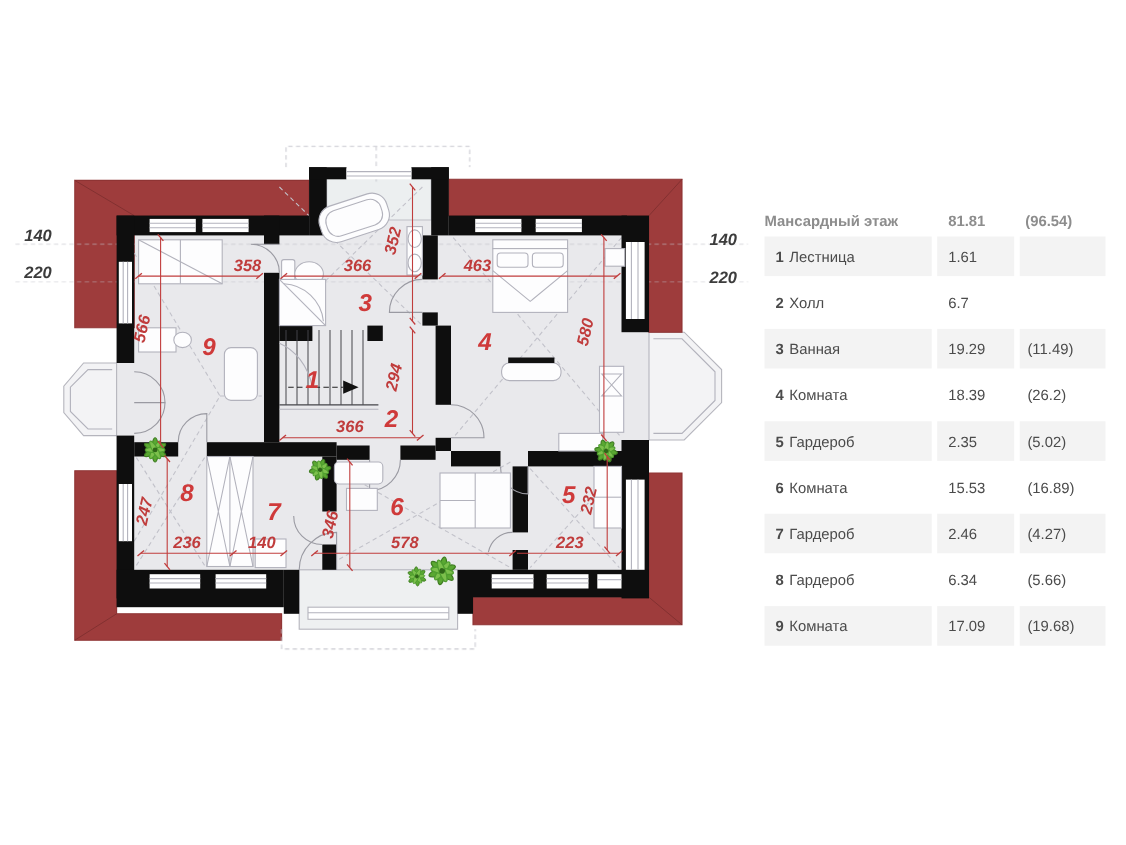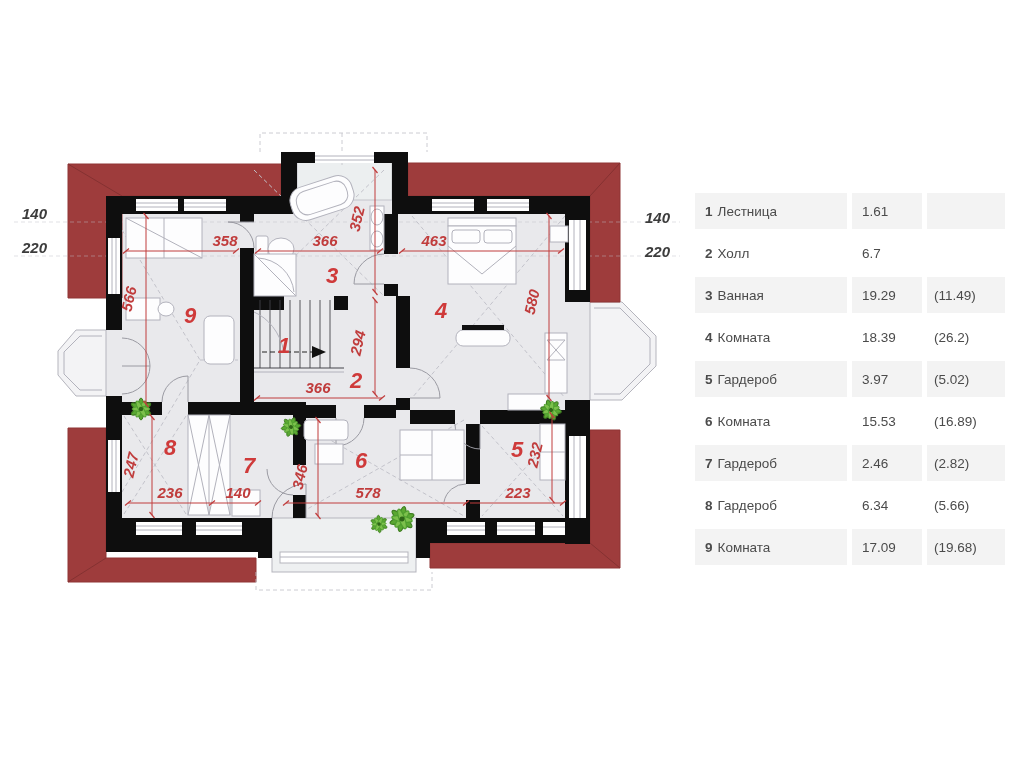--- a/index.html
+++ b/index.html
@@ -348,20 +348,25 @@
 
     <g>
       <text class="side" x="22" y="219">140</text>
       <text class="side" x="22" y="253">220</text>
       <text class="side" x="645" y="223">140</text>
       <text class="side" x="645" y="257">220</text>
     </g>
   </svg>
 
   <div class="panel">
+    <div class="thead">
+      <div class="c1">Мансардный этаж</div>
+      <div class="c2">81.81</div>
+      <div class="c3">(96.54)</div>
+    </div>
 
     <div class="trow odd">
       <div class="c1">
           <span class="num">1</span>
           <span>Лестница</span>
         </div>
       <div class="c2">1.61</div>
       <div class="c3"></div>
     </div>
     <div class="trow">
@@ -386,38 +391,38 @@
           <span>Комната</span>
         </div>
       <div class="c2">18.39</div>
       <div class="c3">(26.2)</div>
     </div>
     <div class="trow odd">
       <div class="c1">
           <span class="num">5</span>
           <span>Гардероб</span>
         </div>
-      <div class="c2">3.97</div>
+      <div class="c2">2.35</div>
       <div class="c3">(5.02)</div>
     </div>
     <div class="trow">
       <div class="c1">
           <span class="num">6</span>
           <span>Комната</span>
         </div>
       <div class="c2">15.53</div>
       <div class="c3">(16.89)</div>
     </div>
     <div class="trow odd">
       <div class="c1">
           <span class="num">7</span>
           <span>Гардероб</span>
         </div>
       <div class="c2">2.46</div>
-      <div class="c3">(2.82)</div>
+      <div class="c3">(4.27)</div>
     </div>
     <div class="trow">
       <div class="c1">
           <span class="num">8</span>
           <span>Гардероб</span>
         </div>
       <div class="c2">6.34</div>
       <div class="c3">(5.66)</div>
     </div>
     <div class="trow odd">

